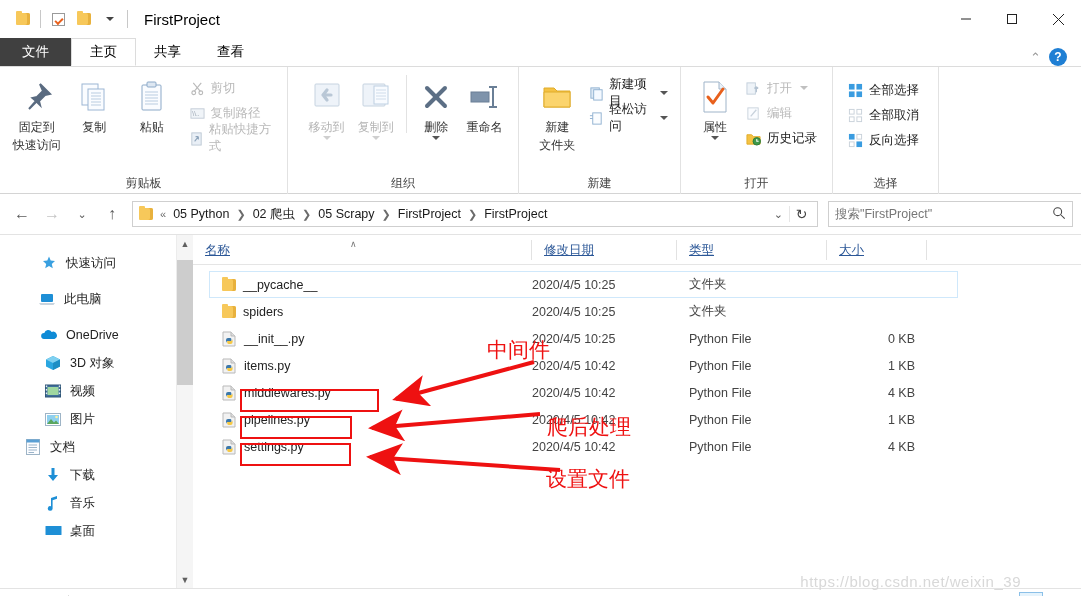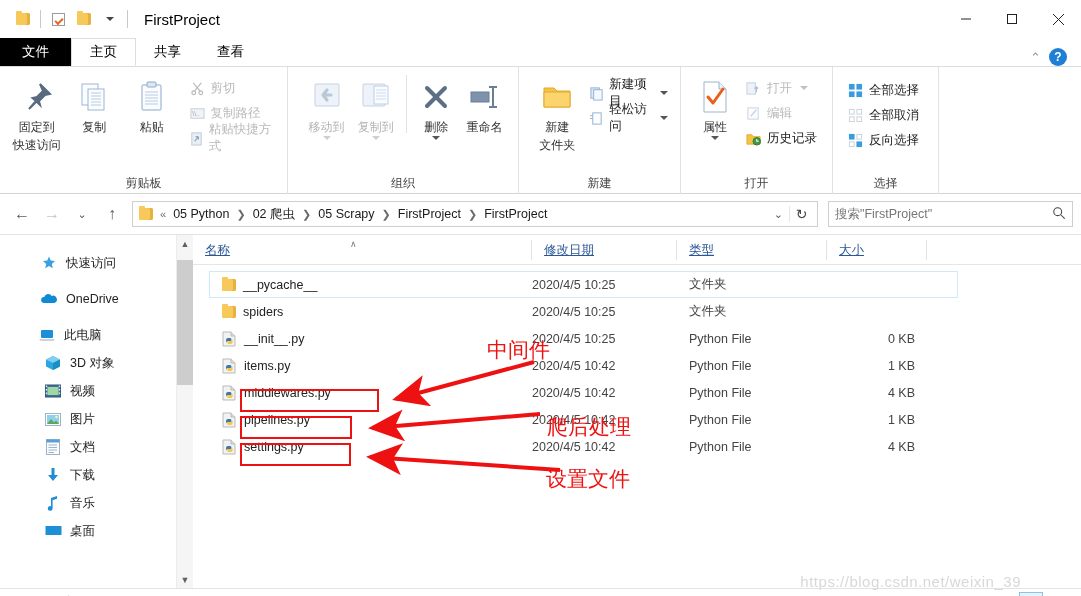--- a/index.html
+++ b/index.html
@@ -47,21 +47,21 @@
 
   
   .tabstrip {
     height: 28px; display:flex; align-items:flex-end;
     background:#ffffff; position:relative;
   }
   .tab {
     height:28px; padding: 0 18px; display:flex; align-items:center;
     font-size:13.5px; color:#000; background:transparent;
   }
-  .tab.file { background:#000000; color:#fff; padding:0 22px; height:28px; }
+  .tab.file { background:#404040; color:#fff; padding:0 22px; height:28px; }
   .tab.active { background:#fff; border:1px solid #dcdcdc; border-bottom:1px solid #fff; position:relative; z-index:3; }
   .tabstrip-right { margin-left:auto; display:flex; align-items:center; gap:8px; padding-right:14px; }
   .chev-up { color:#9b9b9b; font-size:13px; }
   .helpbtn {
     width:18px;height:18px;border-radius:50%;background:#1f7fd4;color:#fff;
     font-size:12px; display:flex;align-items:center;justify-content:center; font-weight:bold;
   }
 
   
   .ribbon {
@@ -521,37 +521,37 @@
 
     <div class="navitem" style="padding-left:40px;margin-top:4px">
       <span class="nicon">
         <svg width="16" height="16" viewBox="0 0 16 16">
             <path d="M8 1.5 L9.7 5.6 L14 6 L10.8 8.9 L11.8 13.2 L8 11 L4.2 13.2 L5.2 8.9 L2 6 L6.3 5.6 Z" fill="#3aa0e0"></path>
           </svg>
       </span>
       <span>快速访问</span>
     </div>
 
-    <div class="navitem" style="padding-left:40px;margin-top:8px">
-      <span class="nicon">
-        <svg width="18" height="14" viewBox="0 0 18 14">
-            <path d="M4 11 a3 3 0 0 1 0.3 -6 a4 4 0 0 1 7.4 -1 a3.2 3.2 0 0 1 2.8 7 z" fill="#0f8bd6"></path>
-          </svg>
-      </span>
-      <span>OneDrive</span>
-    </div>
-
     <div class="navitem" style="padding-left:38px;margin-top:8px">
       <span class="nicon">
         <svg width="18" height="14" viewBox="0 0 18 14">
             <rect x="3" y="2" width="12" height="8" rx="1" fill="#1e8fd6"></rect>
             <path d="M1 11 h16 l-1.5 2 h-13 z" fill="#c9d4de"></path>
           </svg>
       </span>
       <span>此电脑</span>
+    </div>
+
+    <div class="navitem" style="padding-left:40px;margin-top:8px">
+      <span class="nicon">
+        <svg width="18" height="14" viewBox="0 0 18 14">
+            <path d="M4 11 a3 3 0 0 1 0.3 -6 a4 4 0 0 1 7.4 -1 a3.2 3.2 0 0 1 2.8 7 z" fill="#0f8bd6"></path>
+          </svg>
+      </span>
+      <span>OneDrive</span>
     </div>
 
     <div class="navitem" style="padding-left:44px">
       <span class="nicon">
         <svg width="16" height="16" viewBox="0 0 16 16">
             <path d="M8 1 L15 4.5 L15 11.5 L8 15 L1 11.5 L1 4.5 Z" fill="#2aa6e0"></path>
             <path d="M8 1 L15 4.5 L8 8 L1 4.5 Z" fill="#7fd0f0"></path>
             <path d="M8 8 L15 4.5 L15 11.5 L8 15 Z" fill="#1d8ec4"></path>
           </svg>
       </span>
@@ -581,21 +581,21 @@
         <svg width="16" height="13" viewBox="0 0 16 13">
             <rect x="0.5" y="0.5" width="15" height="12" fill="#ffffff" stroke="#9eb4c6"></rect>
             <rect x="2" y="2" width="12" height="9" fill="#8fd0ef"></rect>
             <path d="M2 11 L6 6 L9 9.5 L11 7.5 L14 11 Z" fill="#5aa65e"></path>
             <circle cx="11.5" cy="4" r="1.3" fill="#fdf3a0"></circle>
           </svg>
       </span>
       <span>图片</span>
     </div>
 
-    <div class="navitem" style="padding-left:44px">
+    <div class="navitem" style="padding-left:24px">
       <span class="nicon">
         <svg width="14" height="16" viewBox="0 0 14 16">
             <rect x="0.5" y="0.5" width="13" height="15" fill="#fcfdff" stroke="#9eb4c6"></rect>
             <rect x="0.5" y="0.5" width="13" height="3" fill="#5a9fd4"></rect>
             <g stroke="#9bb4ca" stroke-width="1">
               <line x1="2.5" y1="6" x2="11" y2="6"></line>
               <line x1="2.5" y1="8.5" x2="11" y2="8.5"></line>
               <line x1="2.5" y1="11" x2="11" y2="11"></line>
               <line x1="2.5" y1="13.5" x2="8" y2="13.5"></line>
             </g>

